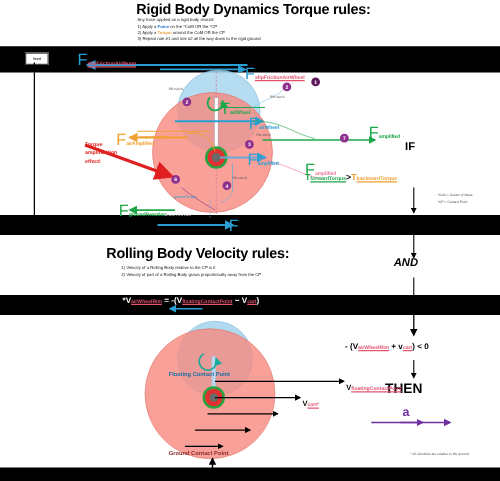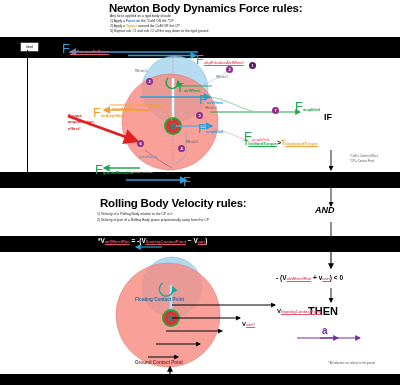--- a/index.html
+++ b/index.html
@@ -63,21 +63,21 @@
 </head>
 <body>
 
 <div class="page">
 
   <div class="band" id="band-top"></div>
   <div class="band" id="band-mid"></div>
   <div class="band" id="band-mid2"></div>
   <div class="band" id="band-bottom"></div>
 
-  <div class="h-title" style="left:109px;top:2px;">Newton Body Dynamics Force rules:</div>
+  <div class="h-title" style="left:109px;top:2px;">Rigid Body Dynamics Torque rules:</div>
 
   <div class="h-sub" style="left:110px;top:14px;">Any force applied on a rigid body should:</div>
 
   <div class="h-sub" style="left:110px;top:19px;">
     <i>1) Apply a </i><i class="cForce">Force</i><i> on the *CoM OR the *CP</i>
   </div>
 
   <div class="h-sub" style="left:110px;top:24px;">
     <i>2) Apply a </i><i class="cTorque">Torque</i><i> around the CoM OR the CP</i>
   </div>
@@ -272,21 +272,21 @@
   <div class="eqword" style="left:276px;top:274px;">
     <span>- (V</span><span class="subu" style="color:#e2546f;">airWheelRim</span><span> + v</span><span class="subu" style="color:#e2546f;">cart</span><span>) &lt; 0</span>
   </div>
 
   <div class="bigword" style="left:308px;top:305px;font-size:11px;">THEN</div>
 
   <div class="lbl" style="left:322px;top:325px;color:#7030a0;font-size:10px;font-weight:bold;">a</div>
 
   <div class="tiny2" style="left:328px;top:362px;">* All velocities are relative to the ground</div>
 
-  <div class="h-title" style="left:100px;top:197px;">Rolling Body Velocity rules:</div>
+  <div class="h-title" style="left:85px;top:197px;">Rolling Body Velocity rules:</div>
   <div class="h-sub" style="left:97px;top:212px;">1)   Velocity of a Rolling Body relative to the CP is 0</div>
   <div class="h-sub" style="left:97px;top:218px;">2)   Velocity of part of a Rolling Body grows proportionally away from the CP</div>
 
   <div class="eqword" style="left:98px;top:237px;color:#fff;">
     <span style="color:#fff;">*V</span><span class="subu" style="color:#e2546f;">airWheelRim</span><span style="color:#fff;"> = -(V</span><span class="subu" style="color:#e2546f;">floatingContactPoint</span><span style="color:#fff;"> − V</span><span class="subu" style="color:#e2546f;">cart</span><span style="color:#fff;">)</span>
   </div>
 
   <div class="lbl" style="left:135px;top:297px;color:#1a6fa8;font-size:4.6px;font-weight:bold;">Floating Contact Point</div>
 
   <div class="lbl" style="left:135px;top:360px;color:#8b2b2b;font-size:4.6px;font-weight:bold;">Ground Contact Point</div>

